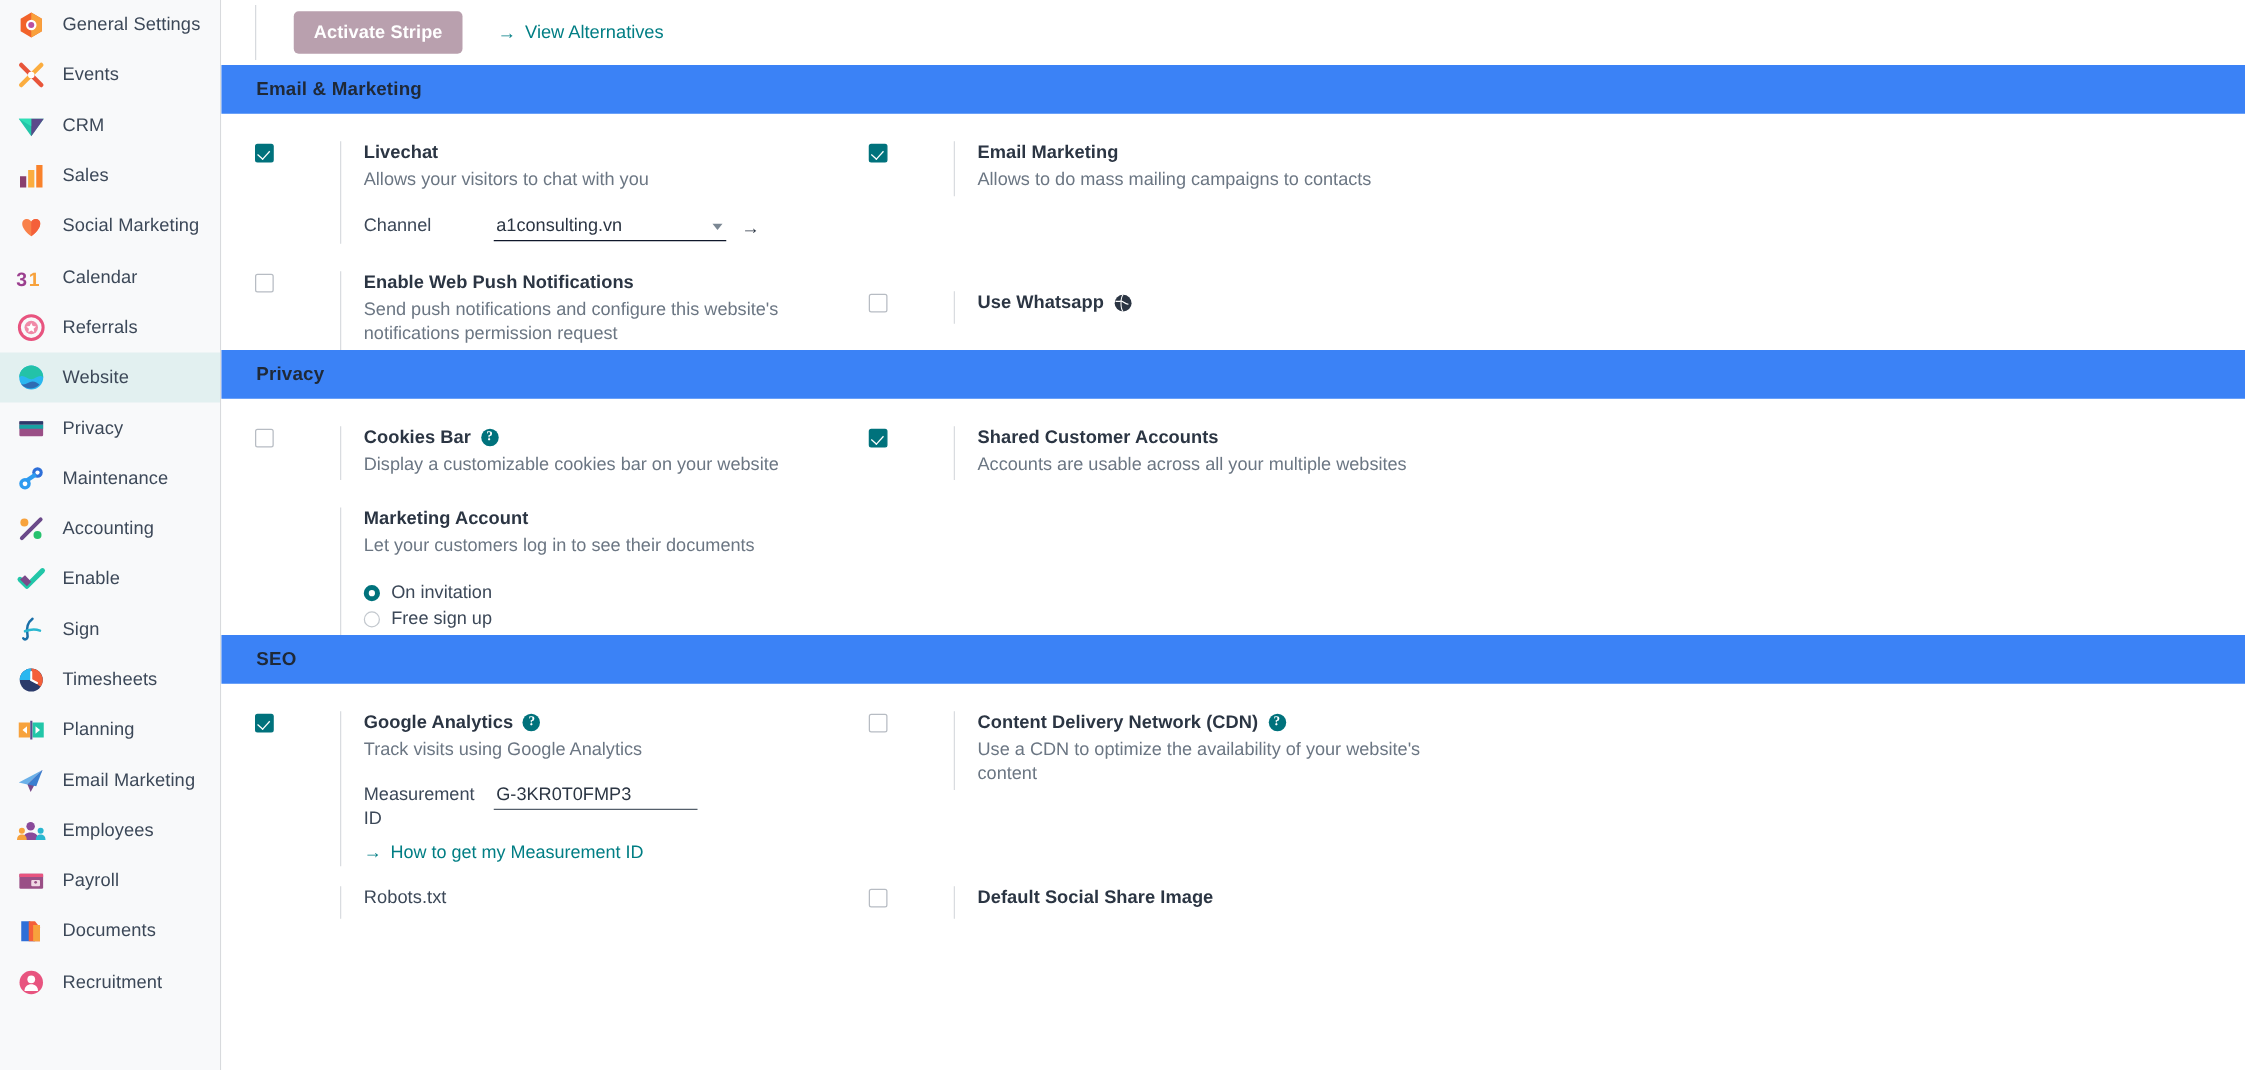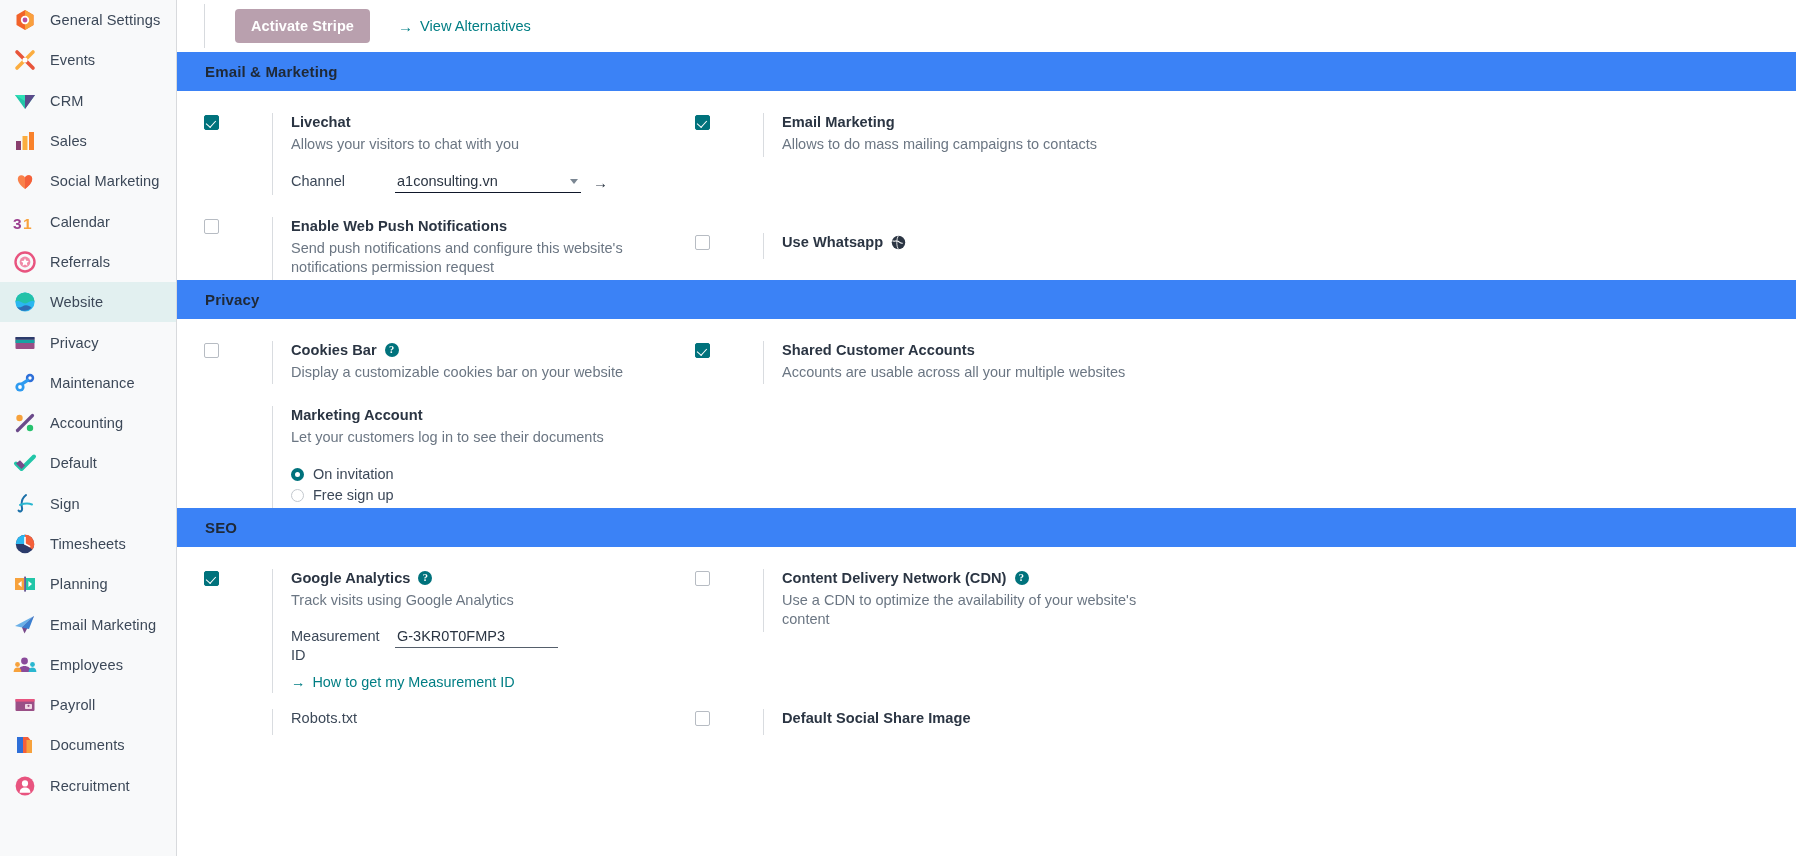--- a/index.html
+++ b/index.html
@@ -361,21 +361,21 @@
       <span class="label">Accounting</span>
     </div>
 
     <div class="side-item">
       <span class="ico">
         <svg viewBox="0 0 26 26">
             <path d="M4 13.5 L9.5 19 L22 6.5" stroke="#22c6a8" stroke-width="4" fill="none" stroke-linecap="round" stroke-linejoin="round"></path>
             <path d="M4 13.5 L9.5 19 L13 15.4 L8 10.2 Z" fill="#7a4a8a"></path>
           </svg>
       </span>
-      <span class="label">Default</span>
+      <span class="label">Enable</span>
     </div>
 
     <div class="side-item">
       <span class="ico">
         <svg viewBox="0 0 26 26">
             <path d="M14 4 C10 7 9 12 10 17 C10.6 20 8 21.5 6.6 19.6" stroke="#1a6fa8" stroke-width="2" fill="none" stroke-linecap="round"></path>
             <path d="M8 14 C12 12.5 16 12 20 13.5" stroke="#2ab7d0" stroke-width="2" fill="none" stroke-linecap="round"></path>
           </svg>
       </span>
       <span class="label">Sign</span>

